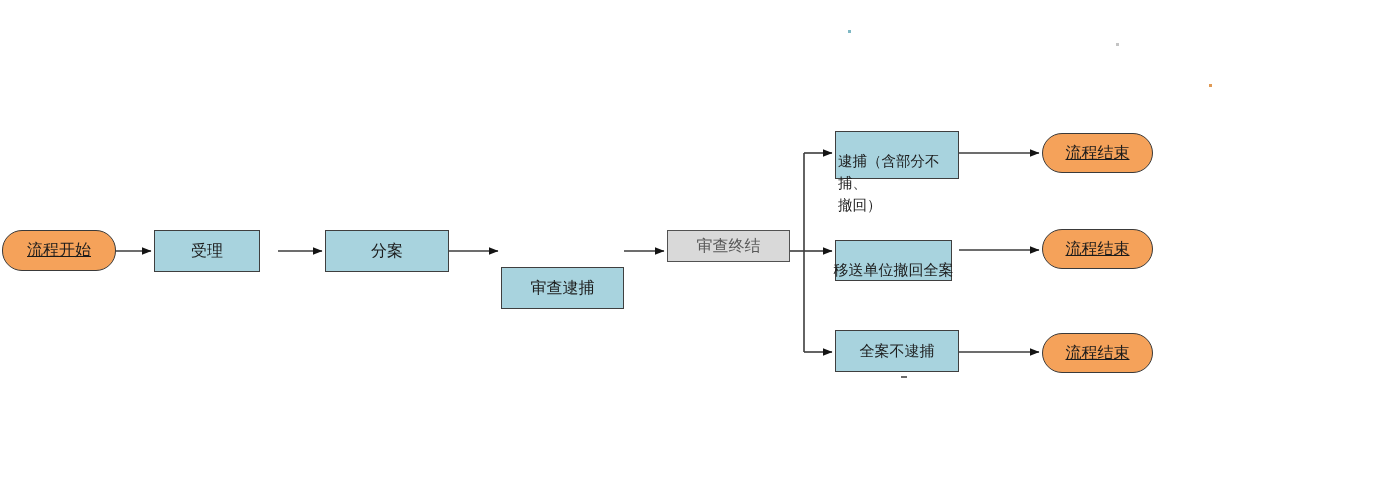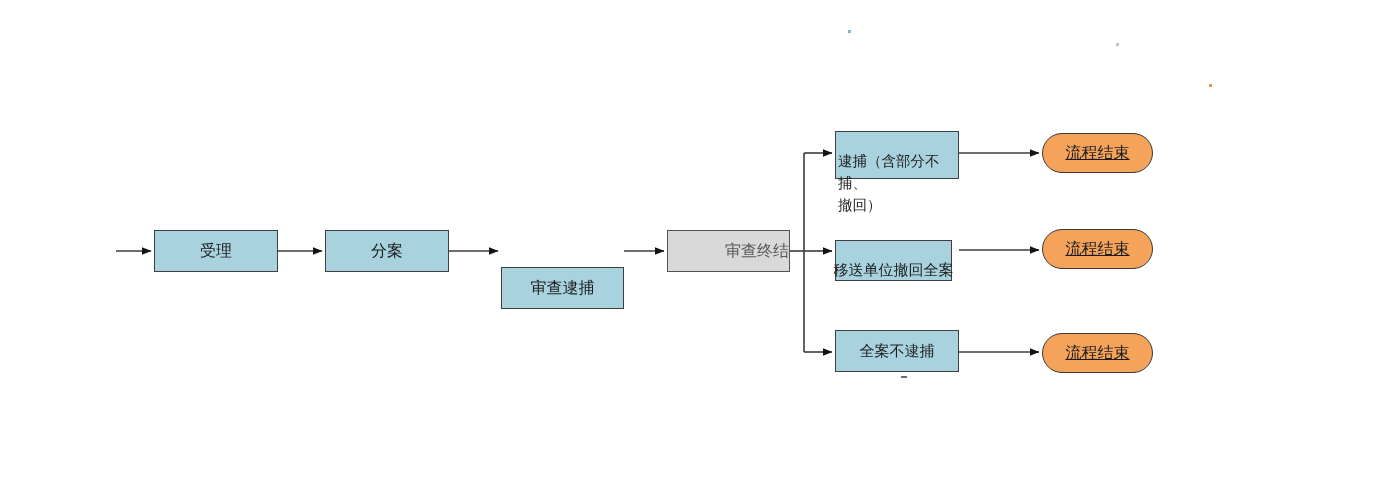--- a/index.html
+++ b/index.html
@@ -76,34 +76,37 @@
     <line x1="790" y1="251" x2="804" y2="251"></line>
     <line x1="804" y1="153" x2="804" y2="352"></line>
     <line x1="804" y1="153" x2="832" y2="153" marker-end="url(#arrow)"></line>
     <line x1="804" y1="251" x2="832" y2="251" marker-end="url(#arrow)"></line>
     <line x1="804" y1="352" x2="832" y2="352" marker-end="url(#arrow)"></line>
     <line x1="959" y1="153" x2="1039" y2="153" marker-end="url(#arrow)"></line>
     <line x1="959" y1="250" x2="1039" y2="250" marker-end="url(#arrow)"></line>
     <line x1="959" y1="352" x2="1039" y2="352" marker-end="url(#arrow)"></line>
   </svg>
 
+  <div class="node terminal" style="left:2px; top:230px; width:114px; height:41px;">
+    <span>流程开始</span>
+  </div>
 
-  <div class="node process" style="left:154px; top:230px; width:124px; height:42px;">
+  <div class="node process" style="left:154px; top:230px; width:106px; height:42px;">
     <span>受理</span>
   </div>
 
   <div class="node process" style="left:325px; top:230px; width:124px; height:42px;">
     <span>分案</span>
   </div>
 
   <div class="node process" style="left:501px; top:230px; width:123px; height:42px;margin-top:37px;">
     <span>审查逮捕</span>
   </div>
 
-  <div class="node inactive" style="left:667px; top:230px; width:123px; height:42px;justify-content:flex-end;">
+  <div class="node inactive" style="left:667px; top:230px; width:123px; height:32px;">
     <span>审查终结</span>
   </div>
 
   <div class="node process" style="left:835px; top:131px; width:124px; height:48px; align-items:flex-start; justify-content:flex-start;">
     <span class="branch-multiline">
       <span>逮捕（含部分不捕、</span><br>
       <span>撤回）</span>
     </span>
   </div>
 

